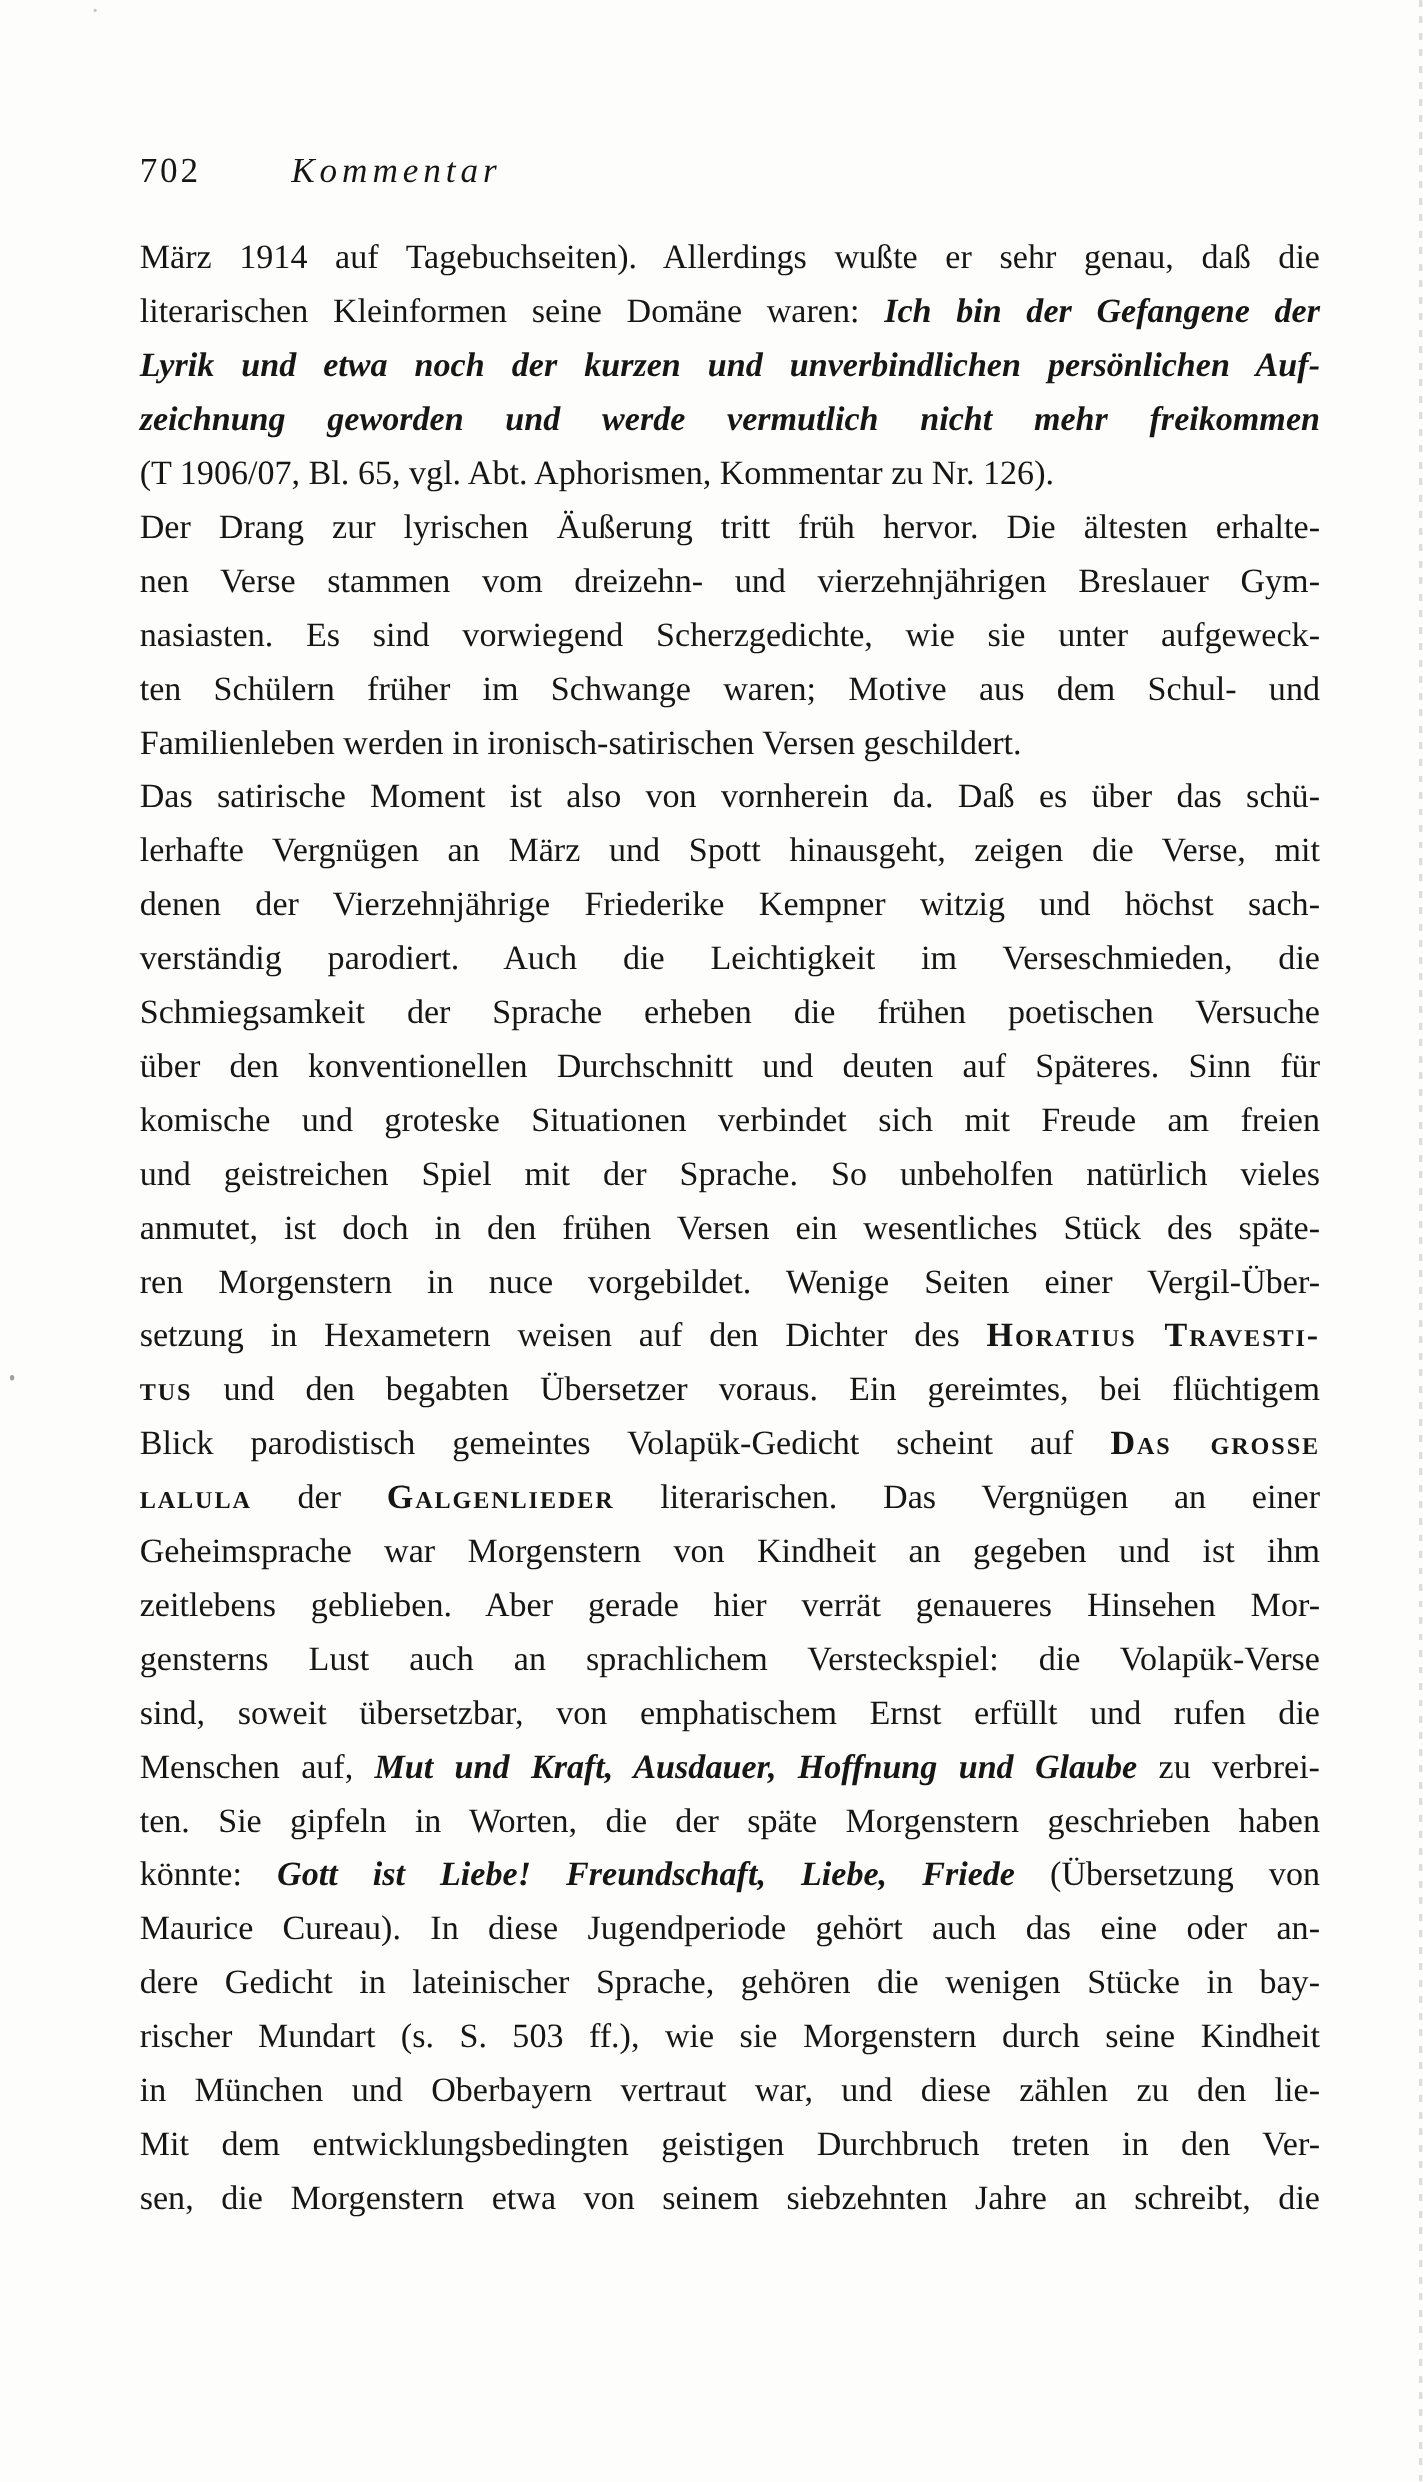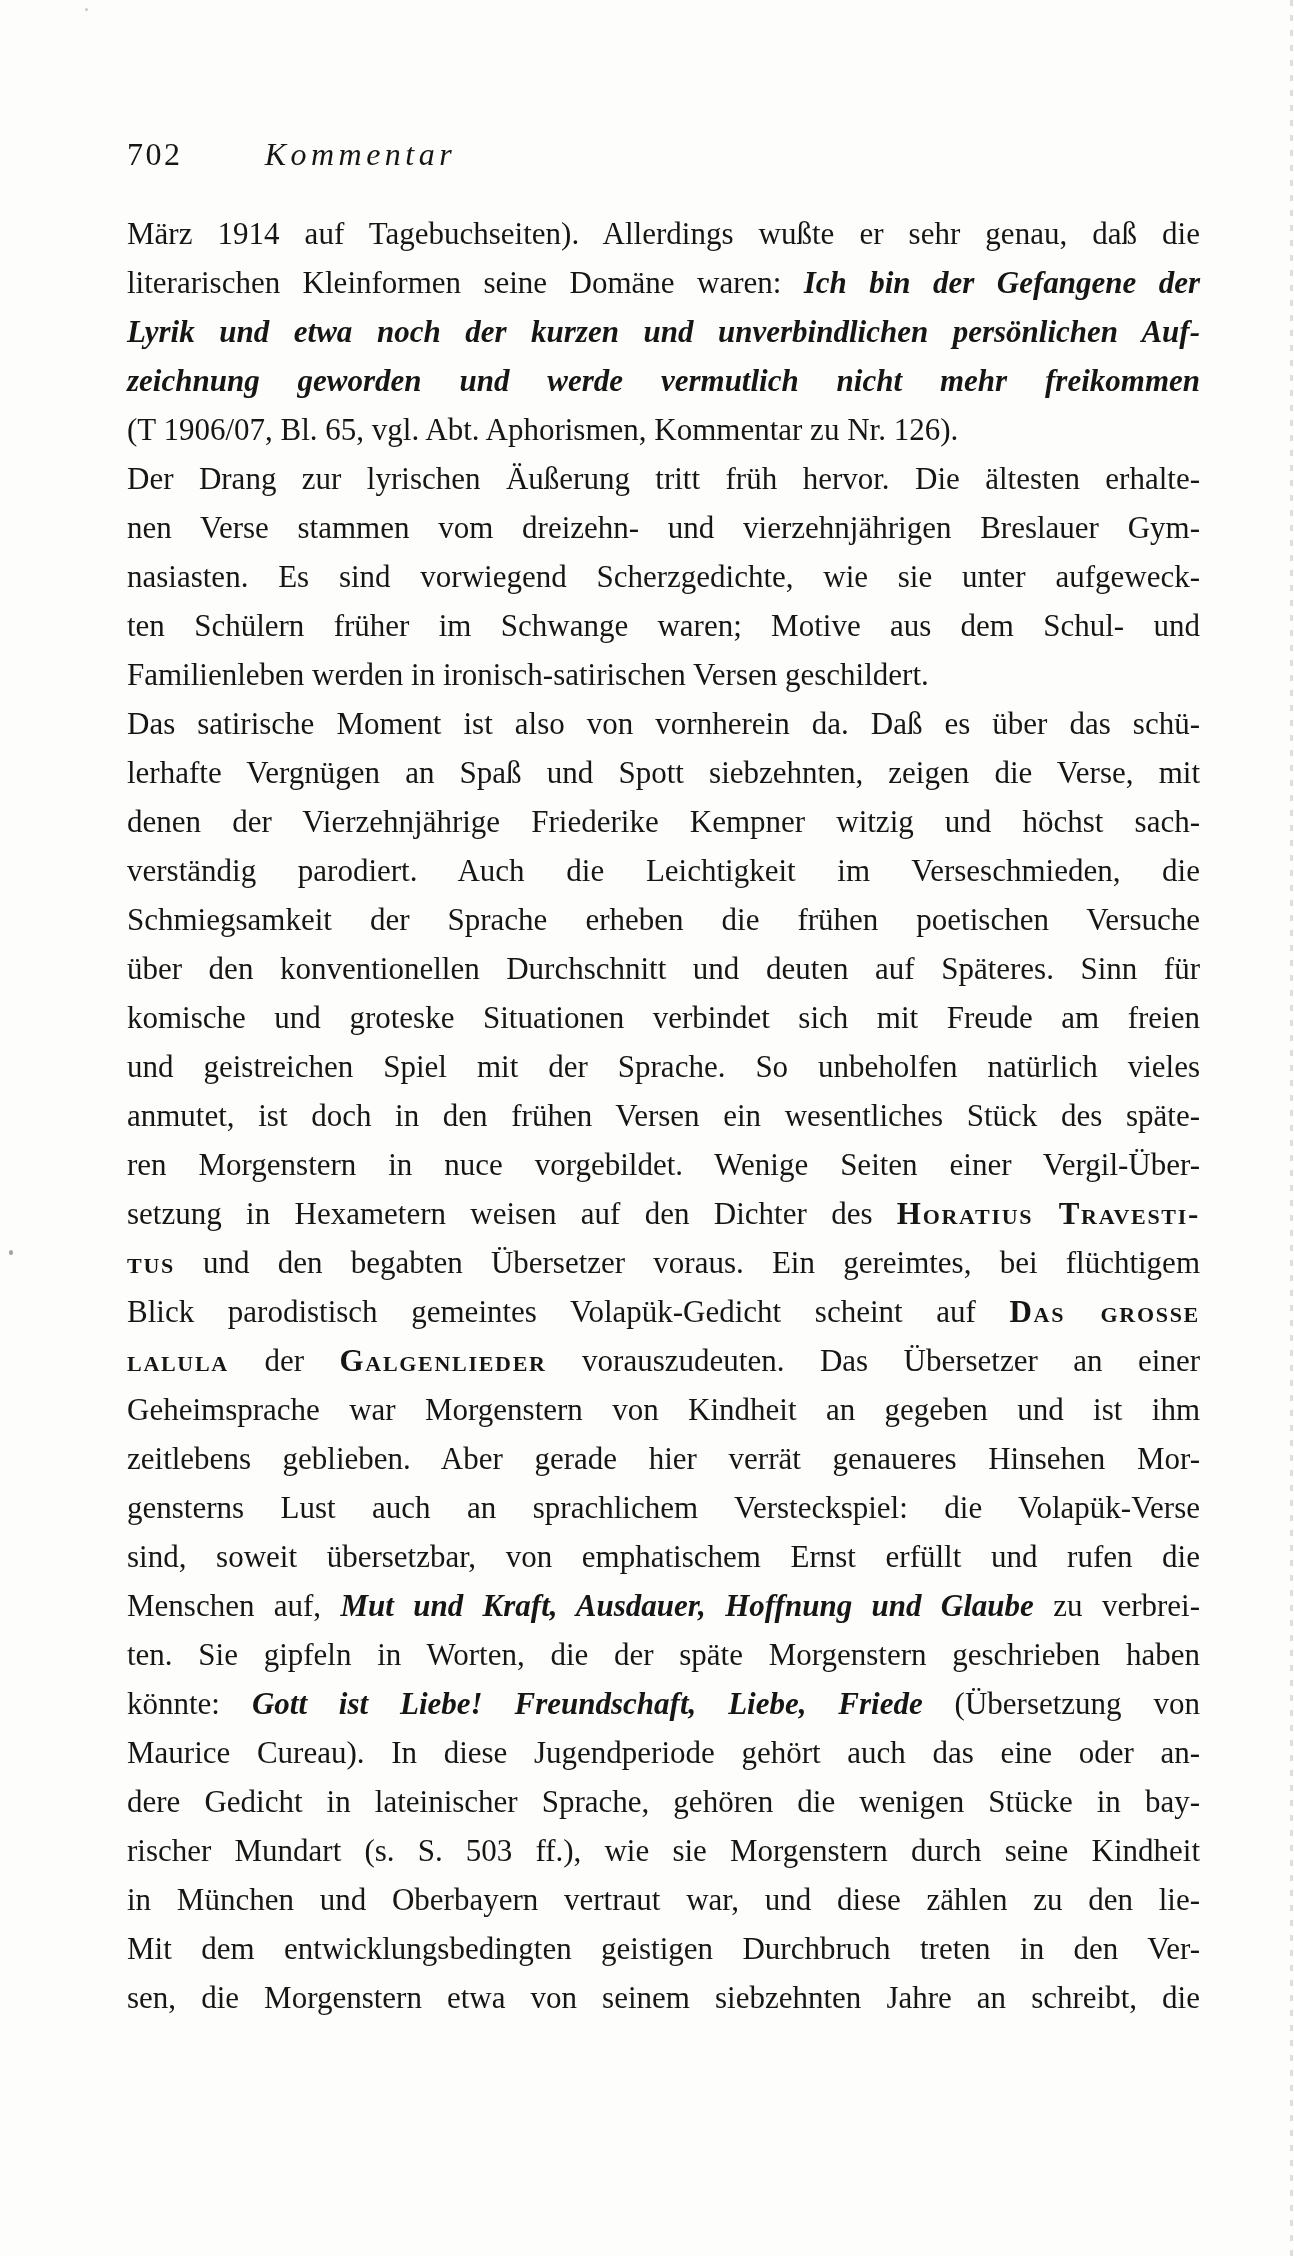--- a/index.html
+++ b/index.html
@@ -102,33 +102,33 @@
       <div class="line"><span>literarischen Kleinformen seine Domäne waren: </span><span class="i">Ich bin der Gefangene der</span></div>
       <div class="line"><span class="i">Lyrik und etwa noch der kurzen und unverbindlichen persönlichen Auf-</span></div>
       <div class="line"><span class="i">zeichnung geworden und werde vermutlich nicht mehr freikommen</span></div>
       <div class="line last"><span>(T 1906/07, Bl. 65, vgl. Abt. Aphorismen, Kommentar zu Nr. 126).</span></div>
       <div class="line"><span>Der Drang zur lyrischen Äußerung tritt früh hervor. Die ältesten erhalte-</span></div>
       <div class="line"><span>nen Verse stammen vom dreizehn- und vierzehnjährigen Breslauer Gym-</span></div>
       <div class="line"><span>nasiasten. Es sind vorwiegend Scherzgedichte, wie sie unter aufgeweck-</span></div>
       <div class="line"><span>ten Schülern früher im Schwange waren; Motive aus dem Schul- und</span></div>
       <div class="line last"><span>Familienleben werden in ironisch-satirischen Versen geschildert.</span></div>
       <div class="line"><span>Das satirische Moment ist also von vornherein da. Daß es über das schü-</span></div>
-      <div class="line"><span>lerhafte Vergnügen an Spaß und Spott siebzehnten, zeigen die Verse, mit</span></div>
+      <div class="line"><span>lerhafte Vergnügen an März und Spott hinausgeht, zeigen die Verse, mit</span></div>
       <div class="line"><span>denen der Vierzehnjährige Friederike Kempner witzig und höchst sach-</span></div>
       <div class="line"><span>verständig parodiert. Auch die Leichtigkeit im Verseschmieden, die</span></div>
       <div class="line"><span>Schmiegsamkeit der Sprache erheben die frühen poetischen Versuche</span></div>
       <div class="line"><span>über den konventionellen Durchschnitt und deuten auf Späteres. Sinn für</span></div>
       <div class="line"><span>komische und groteske Situationen verbindet sich mit Freude am freien</span></div>
       <div class="line"><span>und geistreichen Spiel mit der Sprache. So unbeholfen natürlich vieles</span></div>
       <div class="line"><span>anmutet, ist doch in den frühen Versen ein wesentliches Stück des späte-</span></div>
       <div class="line"><span>ren Morgenstern in nuce vorgebildet. Wenige Seiten einer Vergil-Über-</span></div>
       <div class="line"><span>setzung in Hexametern weisen auf den Dichter des </span><span class="sc">Horatius Travesti-</span></div>
       <div class="line"><span class="sc">tus</span><span> und den begabten Übersetzer voraus. Ein gereimtes, bei flüchtigem</span></div>
       <div class="line"><span>Blick parodistisch gemeintes Volapük-Gedicht scheint auf </span><span class="sc">Das grosse</span></div>
-      <div class="line"><span class="sc">lalula</span><span> der </span><span class="sc">Galgenlieder</span><span> vorauszudeuten. Das Übersetzer an einer</span></div>
+      <div class="line"><span class="sc">lalula</span><span> der </span><span class="sc">Galgenlieder</span><span> literarischen. Das Vergnügen an einer</span></div>
       <div class="line"><span>Geheimsprache war Morgenstern von Kindheit an gegeben und ist ihm</span></div>
       <div class="line"><span>zeitlebens geblieben. Aber gerade hier verrät genaueres Hinsehen Mor-</span></div>
       <div class="line"><span>gensterns Lust auch an sprachlichem Versteckspiel: die Volapük-Verse</span></div>
       <div class="line"><span>sind, soweit übersetzbar, von emphatischem Ernst erfüllt und rufen die</span></div>
       <div class="line"><span>Menschen auf, </span><span class="i">Mut und Kraft, Ausdauer, Hoffnung und Glaube</span><span> zu verbrei-</span></div>
       <div class="line"><span>ten. Sie gipfeln in Worten, die der späte Morgenstern geschrieben haben</span></div>
       <div class="line"><span>könnte: </span><span class="i">Gott ist Liebe! Freundschaft, Liebe, Friede</span><span> (Übersetzung von</span></div>
       <div class="line"><span>Maurice Cureau). In diese Jugendperiode gehört auch das eine oder an-</span></div>
       <div class="line"><span>dere Gedicht in lateinischer Sprache, gehören die wenigen Stücke in bay-</span></div>
       <div class="line"><span>rischer Mundart (s. S. 503 ff.), wie sie Morgenstern durch seine Kindheit</span></div>

